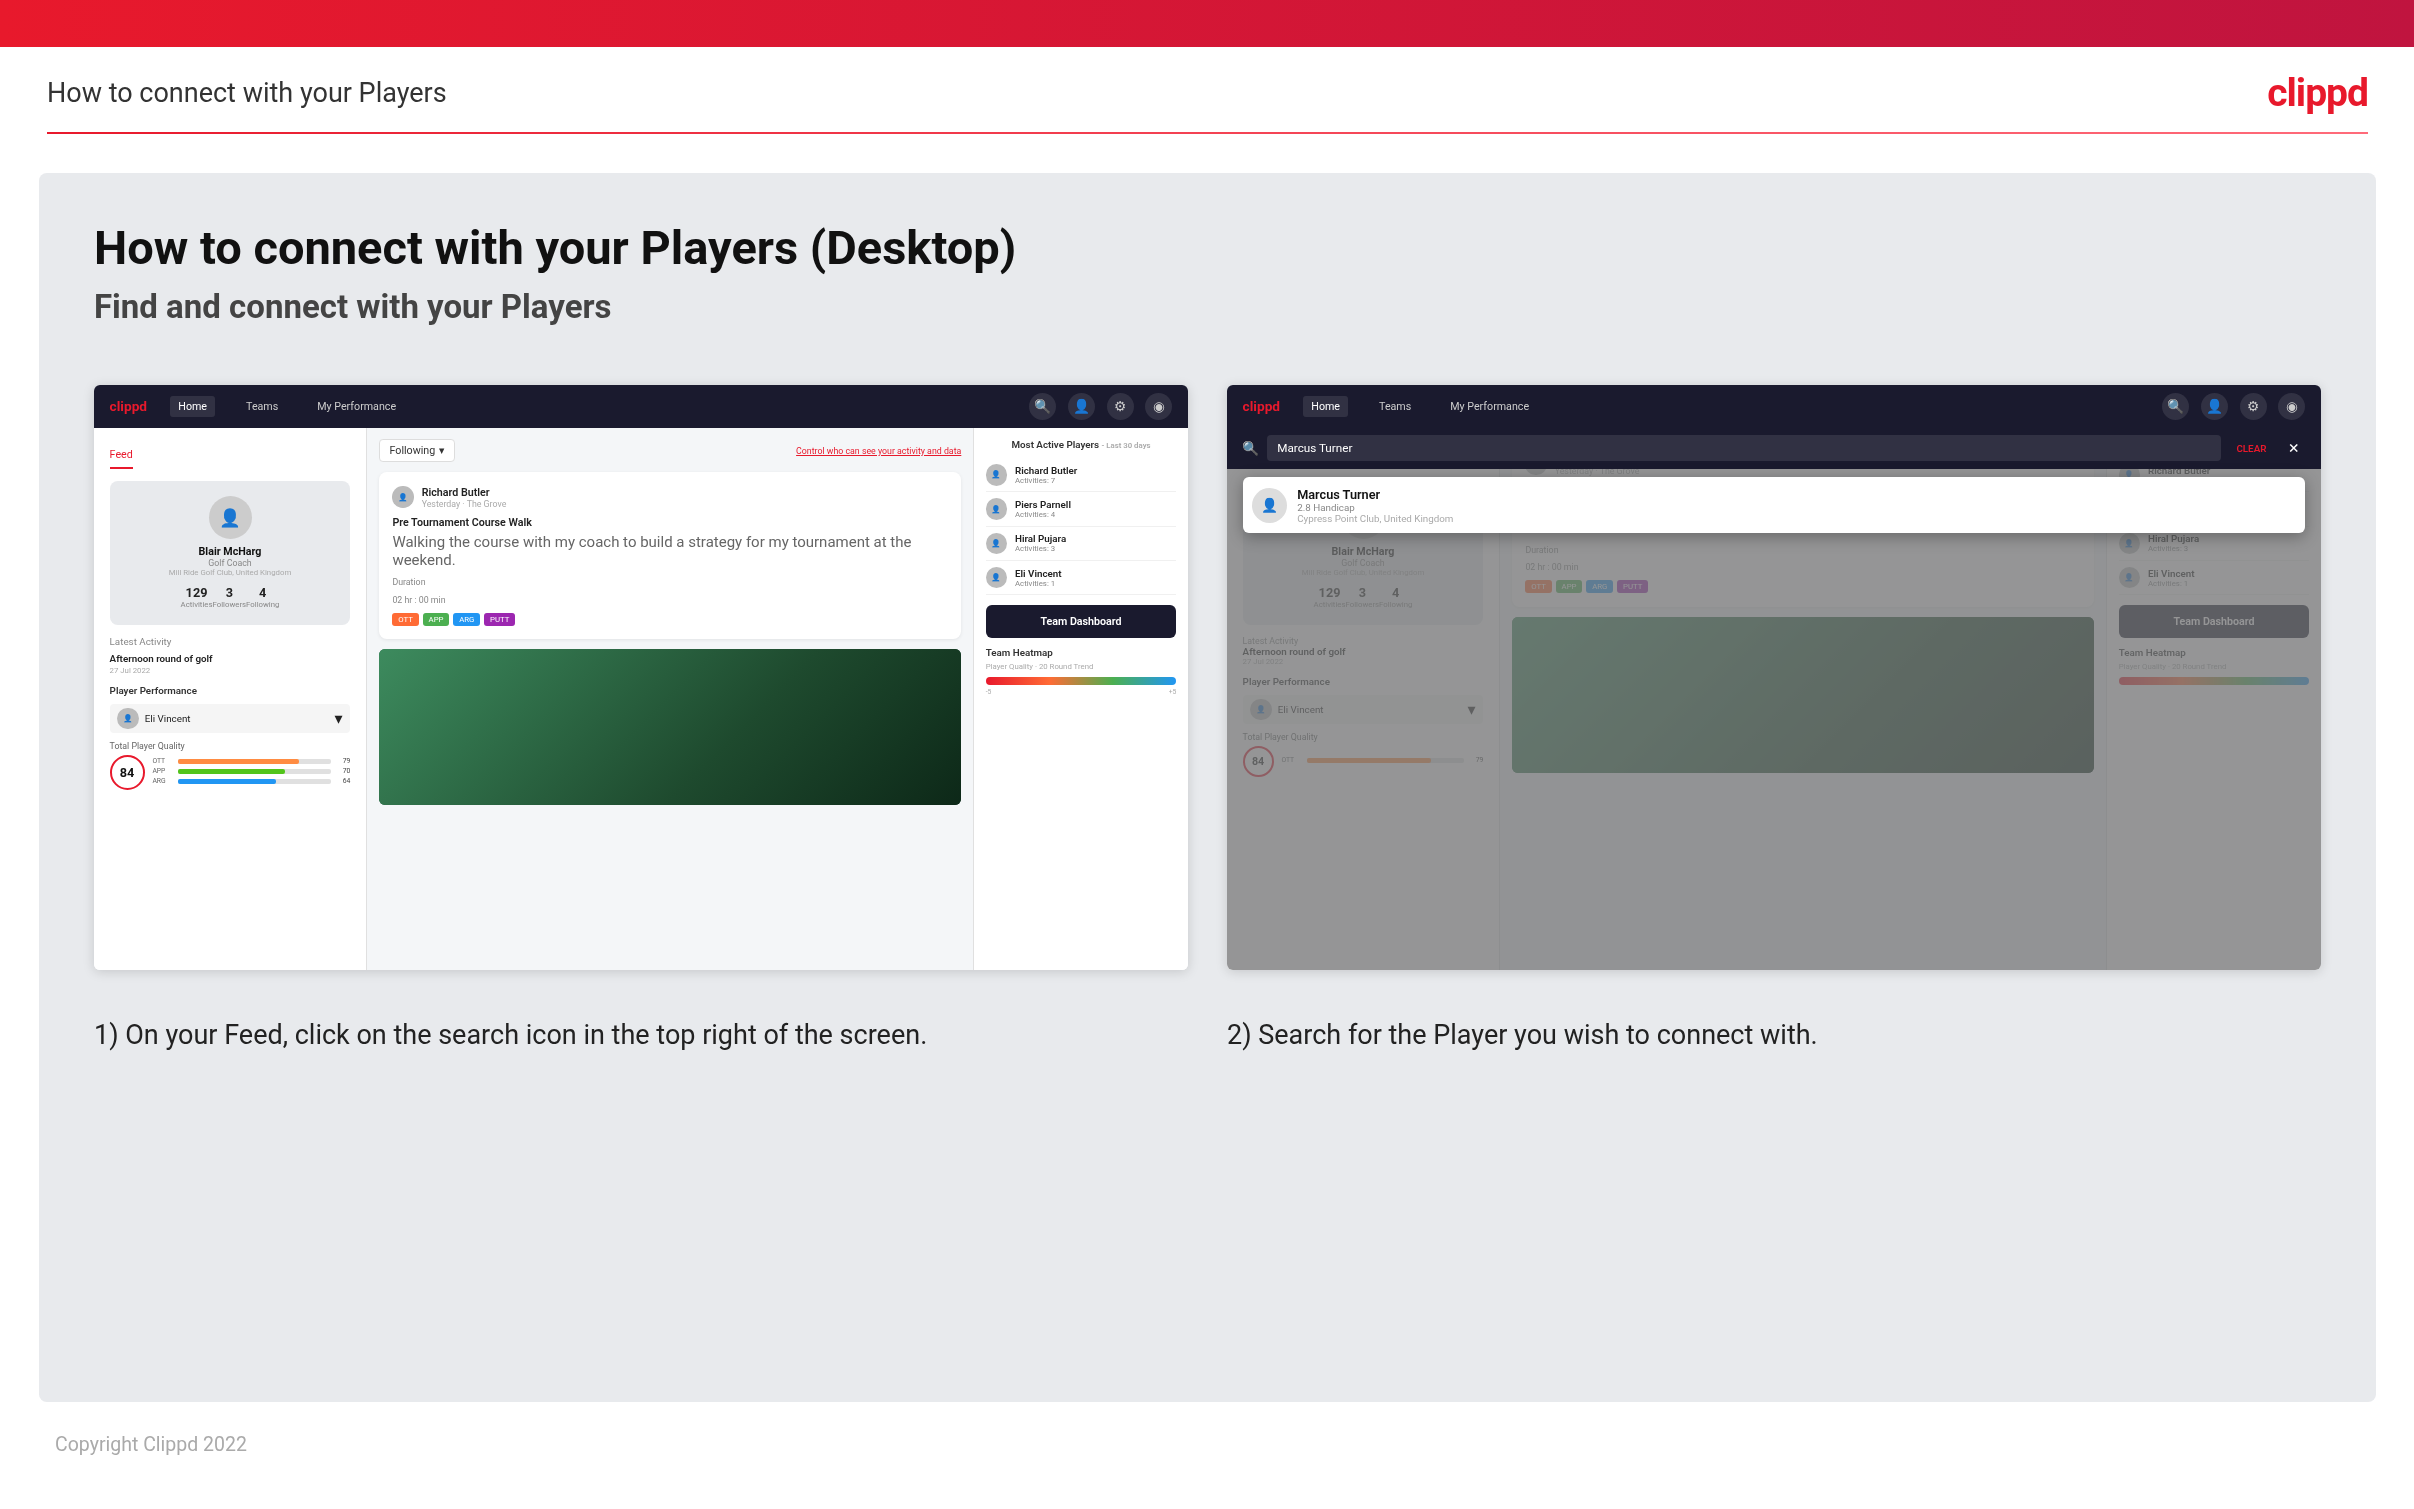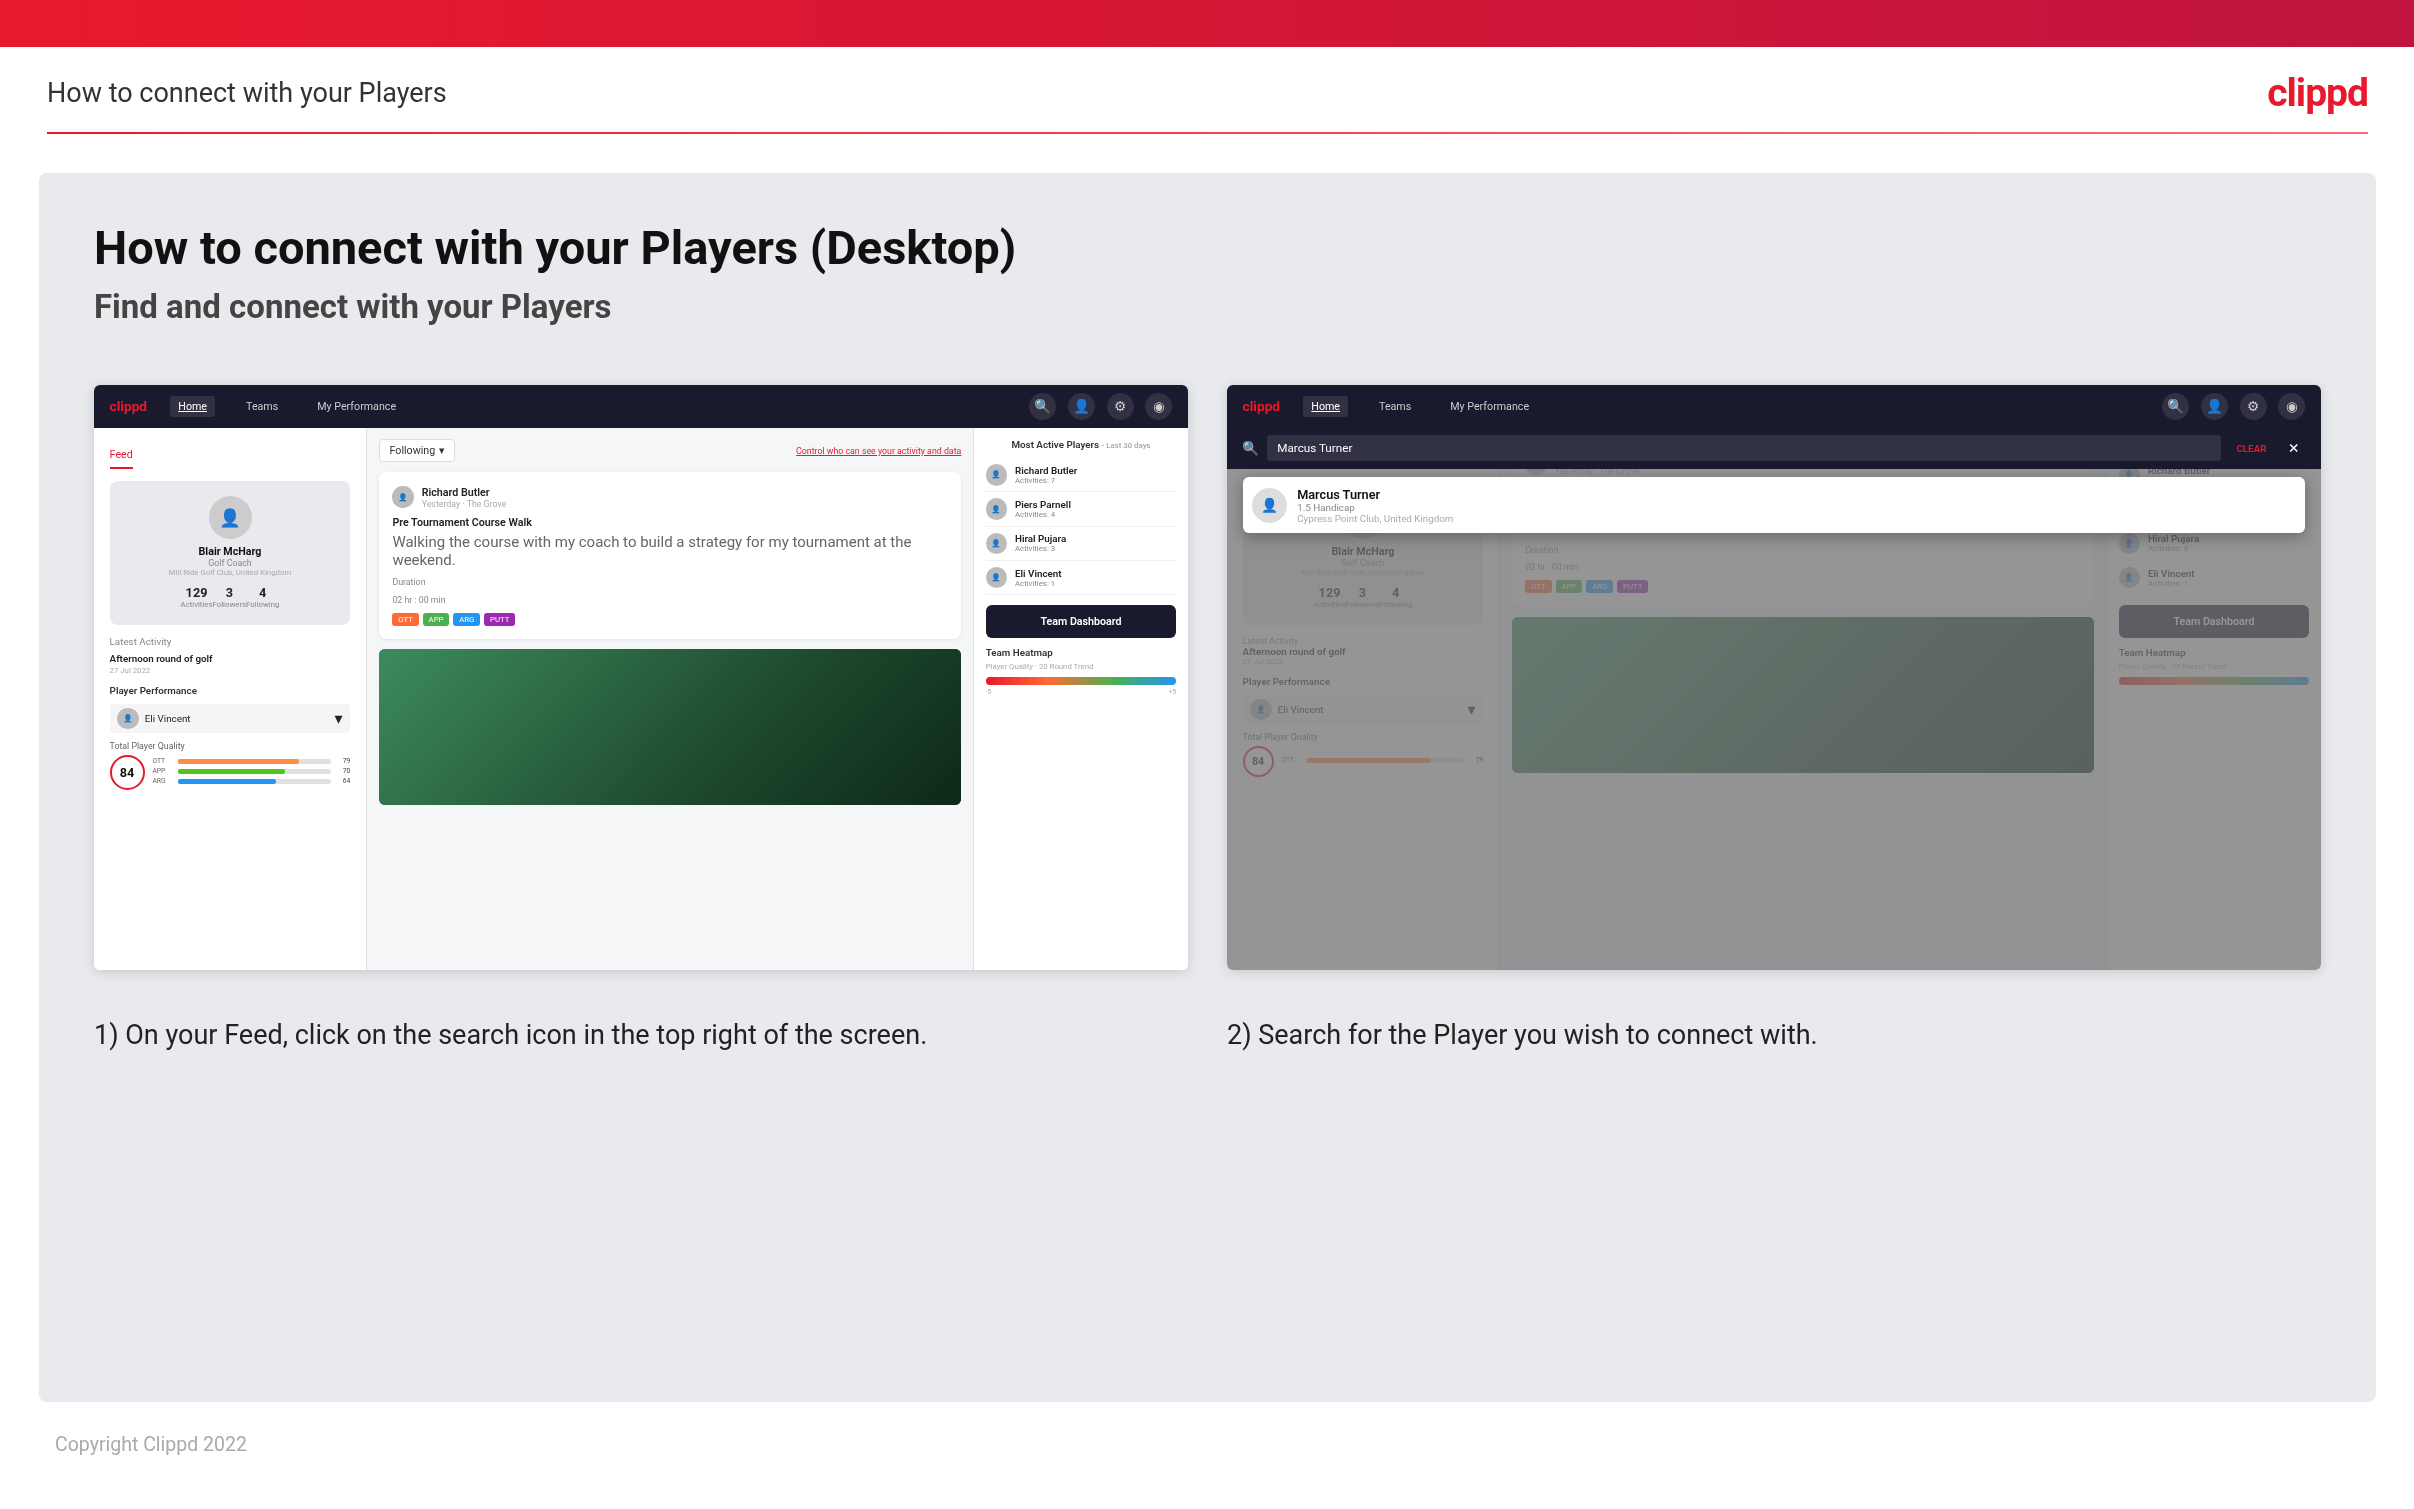--- a/index.html
+++ b/index.html
@@ -107,21 +107,20 @@
     .nav-item {
       color: #ccc;
       font-size: 10.7px;
       padding: 3.9px 7.8px;
       border-radius: 2.9px;
     }
 
     .nav-item.active {
       color: #fff;
       background: rgba(255,255,255,0.1);
-      text-decoration: underline;
     }
 
     .nav-icons {
       margin-left: auto;
       display: flex;
       gap: 11.7px;
       align-items: center;
     }
 
     .nav-icon-btn {
@@ -941,21 +940,21 @@
           <div class="search-bar-overlay">
             <span style="color:#aaa;font-size:13.7px;">🔍</span>
             <div class="search-input-field">Marcus Turner</div>
             <span class="clear-btn">CLEAR</span>
             <div class="close-btn">✕</div>
           </div>
           <div class="search-result-dropdown">
             <div class="result-avatar">👤</div>
             <div>
               <div class="result-name">Marcus Turner</div>
-              <div class="result-handicap">1.5 Handicap</div>
+              <div class="result-handicap">2.8 Handicap</div>
               <div class="result-club">Cypress Point Club, United Kingdom</div>
             </div>
           </div>
         </div>
       </div>
     </div>
   </div>
 
   <div class="descriptions-row">
     <div class="description-block">

